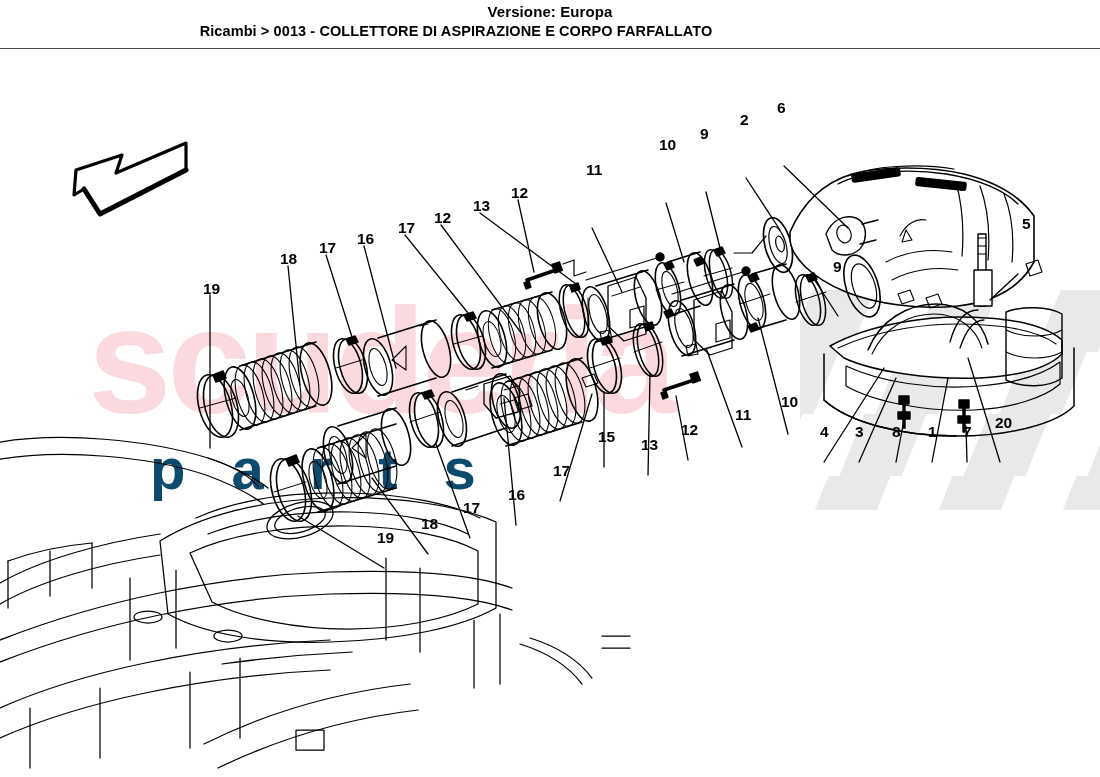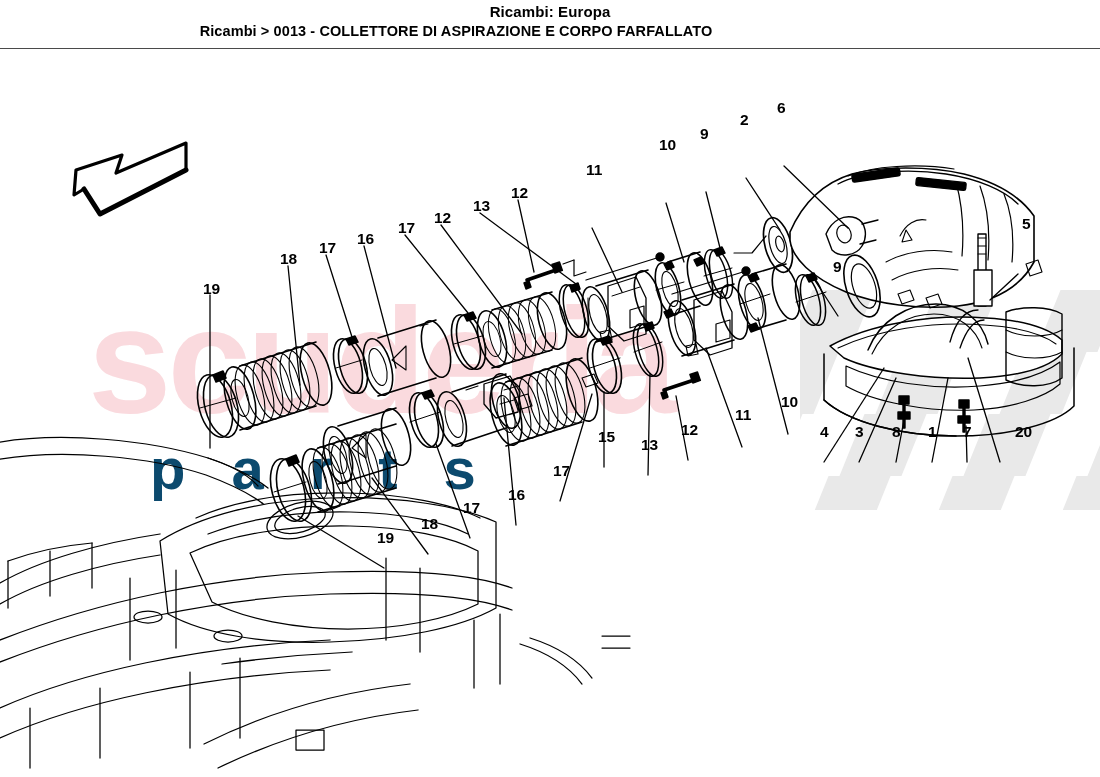--- a/index.html
+++ b/index.html
@@ -42,21 +42,21 @@
     position:absolute;font-size:15.5px;font-weight:bold;color:#000;
     line-height:1;white-space:nowrap;
   }
 </style>
 </head>
 <body>
 
 <div id="page">
 
   <div class="hdr">
-    <div class="hdr-ver">Ricambi: Europa</div>
+    <div class="hdr-ver">Versione: Europa</div>
     <div class="hdr-path">Ricambi &gt; 0013 - COLLETTORE DI ASPIRAZIONE E CORPO FARFALLATO</div>
   </div>
   <div class="hdr-rule"></div>
 
   <div class="wm wm-scuderia">scuderia</div>
   <div class="wm wm-parts">parts</div>
   <div class="wm wm-flag" id="flagwrap">
       <i style="left: 0px; top: 0px; background: rgb(233, 233, 233); transform: skewX(-22deg);"></i>
       <i style="left: 124px; top: 0px; background: rgb(233, 233, 233); transform: skewX(-22deg);"></i>
       <i style="left: 248px; top: 0px; background: rgb(233, 233, 233); transform: skewX(-22deg);"></i>
@@ -509,21 +509,21 @@
       <div class="cal" style="left: 777px; top: 100px;">6</div>
       <div class="cal" style="left: 1022px; top: 216px;">5</div>
       <div class="cal" style="left: 833px; top: 259px;">9</div>
       <div class="cal" style="left: 781px; top: 394px;">10</div>
       <div class="cal" style="left: 735px; top: 407px;">11</div>
       <div class="cal" style="left: 820px; top: 424px;">4</div>
       <div class="cal" style="left: 855px; top: 424px;">3</div>
       <div class="cal" style="left: 892px; top: 424px;">8</div>
       <div class="cal" style="left: 928px; top: 424px;">1</div>
       <div class="cal" style="left: 963px; top: 424px;">7</div>
-      <div class="cal" style="left: 995px; top: 424px; margin-left: 20px;">20</div>
+      <div class="cal" style="left: 995px; top: 415px;">20</div>
       <div class="cal" style="left: 681px; top: 422px;">12</div>
       <div class="cal" style="left: 641px; top: 437px;">13</div>
       <div class="cal" style="left: 598px; top: 429px; text-align: right;">15</div>
       <div class="cal" style="left: 553px; top: 463px;">17</div>
       <div class="cal" style="left: 508px; top: 487px;">16</div>
       <div class="cal" style="left: 463px; top: 500px;">17</div>
       <div class="cal" style="left: 421px; top: 516px;">18</div>
       <div class="cal" style="left: 377px; top: 530px;">19</div>
     </div>
 

